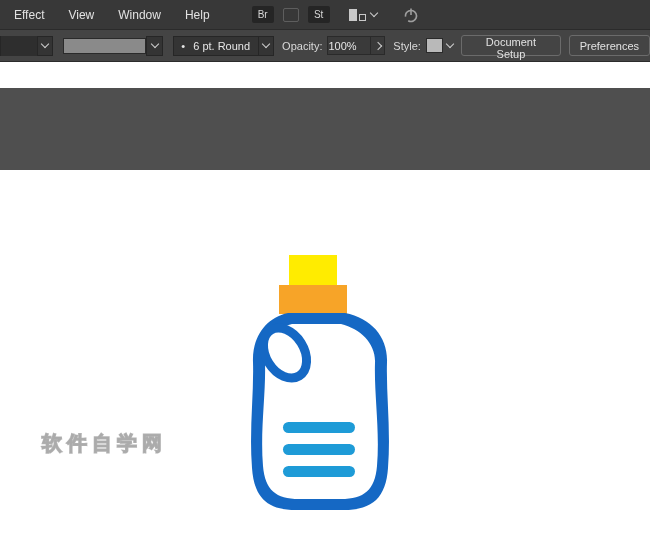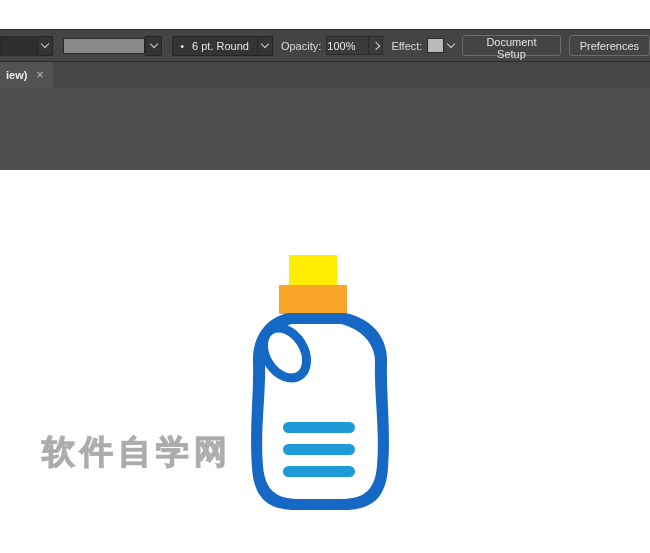--- a/index.html
+++ b/index.html
@@ -52,31 +52,52 @@
   .doc-tab .label { color: #ececec; font-size: 11px; font-weight: bold; }
   .doc-tab .close { color: #c4c4c4; font-size: 12px; margin-left: 9px; cursor: default; }
   .pasteboard { position: absolute; left: 0; top: 88px; width: 650px; height: 82px; background: #4f4f4f; }
   .artboard { position: absolute; left: 0; top: 170px; width: 650px; height: 383px; background: #ffffff; }
 
   
   .bottle-svg { position: absolute; left: 240px; top: 250px; }
 
   
   .watermark { position: absolute; left: 42px; top: 430px; pointer-events: none; }
-  .wm-title { font-size: 33px; font-weight: bold; letter-spacing: 5px;
+  .wm-title { font-size: 20px; font-weight: bold; letter-spacing: 5px;
     color: rgba(130,130,130,0.18); -webkit-text-stroke: 1.3px rgba(130,130,130,0.6);
     text-shadow: 1px 1px 0 rgba(255,255,255,0.8); }
   .wm-url { font-size: 14px; font-weight: bold; letter-spacing: 2.5px; margin-top: 9px;
     color: rgba(130,130,130,0.22); -webkit-text-stroke: 1px rgba(130,130,130,0.55); }
 </style>
 </head>
 <body>
 
 <div class="screen">
 
+  <div class="menu-bar">
+    <span class="menu-item">Effect</span>
+    <span class="menu-item">View</span>
+    <span class="menu-item">Window</span>
+    <span class="menu-item">Help</span>
+
+    <span class="tool-badge" style="margin-left:18px;">Br</span>
+    <span class="ghost-icon"></span>
+    <span class="tool-badge">St</span>
+
+    <span class="layout-icon" style="margin-left:10px;">
+      <span class="r1"></span>
+      <span class="r2"></span>
+    </span>
+    <span class="chev"></span>
+
+    <svg class="power-icon" width="16" height="18" viewBox="0 0 16 18">
+      <circle cx="8" cy="10" r="5.5" fill="none" stroke="#9e9e9e" stroke-width="1.6" stroke-dasharray="22 5" transform="rotate(-115 8 10)"></circle>
+      <line x1="8" y1="2.5" x2="8" y2="9" stroke="#9e9e9e" stroke-width="1.6"></line>
+    </svg>
+  </div>
 
   <div class="control-bar">
     <div class="cb-combo">
       <span class="cb-dd-left"></span>
       <span class="cb-chevbox">
           <span class="chev"></span>
         </span>
     </div>
 
     <span class="cb-swatch-wide"></span>
@@ -93,36 +114,30 @@
           <span class="chev"></span>
         </span>
     </div>
 
     <span class="cb-label">Opacity:</span>
     <span class="cb-field">100%</span>
     <span class="cb-btnbox">
         <span class="chev chev-right"></span>
       </span>
 
-    <span class="cb-label">Effect:</span>
+    <span class="cb-label">Style:</span>
     <span class="cb-style-swatch"></span>
     <span class="cb-chevbox" style="background:transparent;border:none;">
         <span class="chev"></span>
       </span>
 
     <button class="cb-button" style="margin-left:4px;">Document Setup</button>
     <button class="cb-button">Preferences</button>
   </div>
 
-  <div class="tab-bar">
-    <div class="doc-tab">
-      <span class="label">iew)</span>
-      <span class="close">×</span>
-    </div>
-  </div>
 
   <div class="pasteboard"></div>
   <div class="artboard"></div>
 
   <svg class="bottle-svg" width="160" height="266" viewBox="0 0 160 266">
 
     <rect x="49" y="5" width="48" height="30" fill="#FFEC00"></rect>
 
     <rect x="39" y="35" width="68" height="29" fill="#F7A428"></rect>
 

